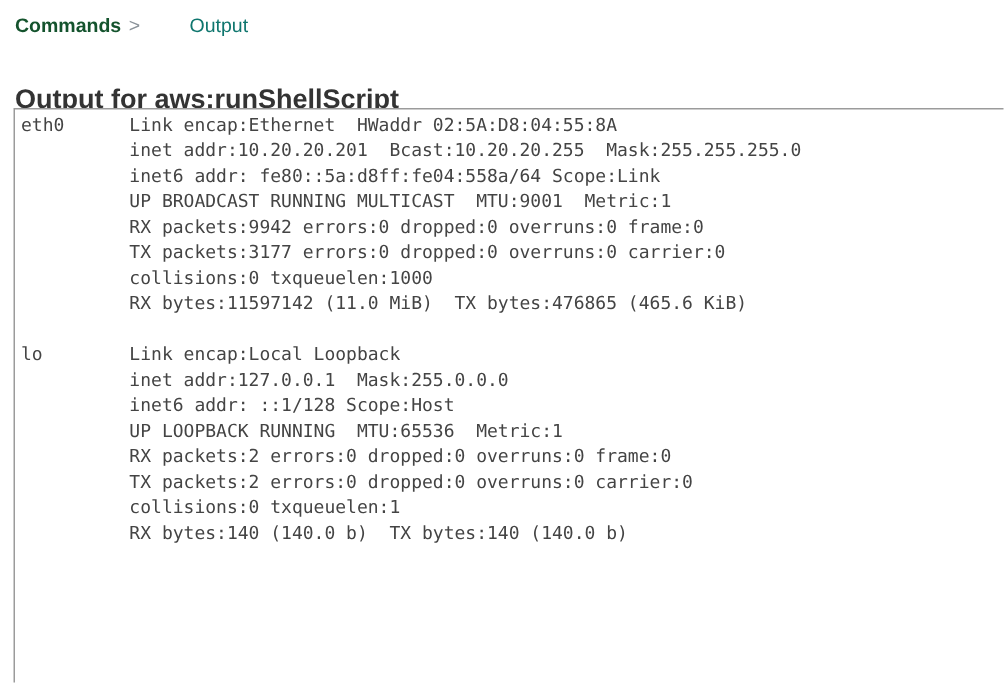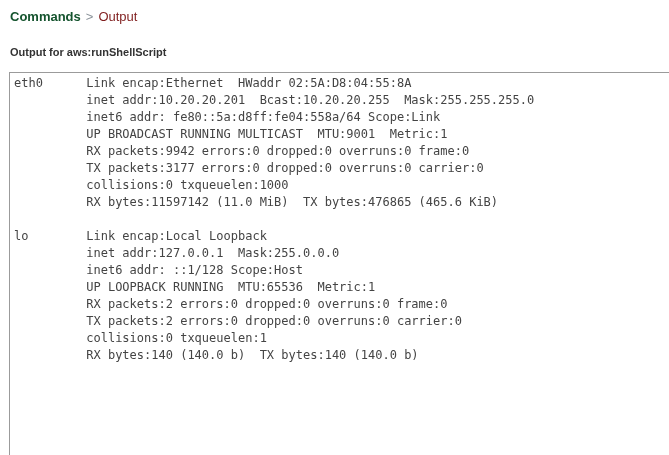--- a/index.html
+++ b/index.html
@@ -26,28 +26,29 @@
     color: #14532d;
     font-weight: bold;
     text-decoration: none;
     cursor: pointer;
   }
   .crumb-sep {
     color: #8a9299;
     margin: 0 5px;
   }
   .crumb-current {
-    color: #7f1d1d;
+    color: #0f766e;
+    margin-left: 28px;
   }
   .heading {
     position: absolute;
     left: 10px;
-    top: 44px;
+    top: 58px;
     margin: 0;
-    font-size: 11px;
+    font-size: 18px;
     line-height: 16px;
     font-weight: bold;
     color: #333333;
   }
   .output-box {
     position: absolute;
     left: 9px;
     top: 72px;
     width: 680px;   
     height: 420px;  

